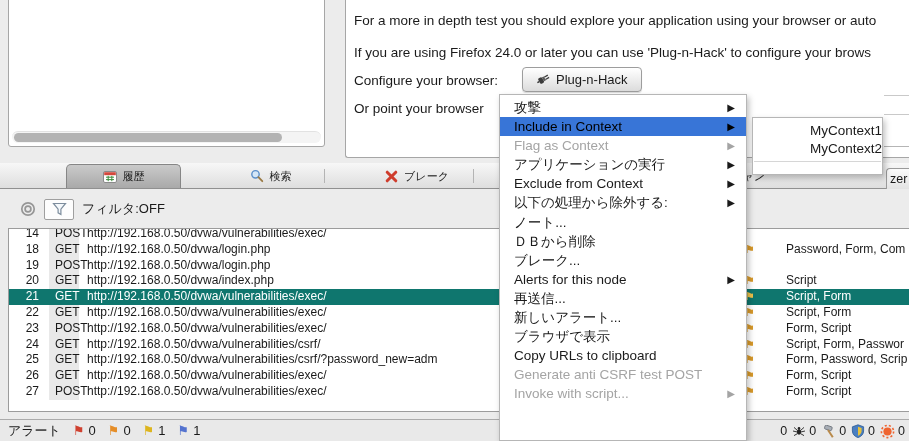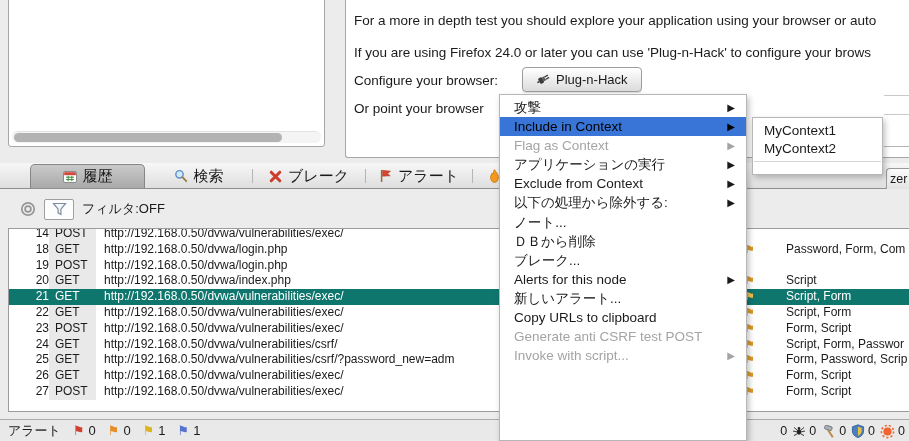--- a/index.html
+++ b/index.html
@@ -22,39 +22,39 @@
   #right-panel .tl { position:absolute; left:8px; white-space:nowrap; font-size:13.5px; }
   #qs-line1 { top:20px; } #qs-line2 { top:52px; } #qs-line3 { top:80px; } #qs-line4 { top:108px; }
   #plug-btn { display:inline-flex; align-items:center; gap:5px; position:absolute; left:168px; top:-6px;
     padding:4px 13px; border:1px solid #9d9d9d; border-radius:4px;
     background:linear-gradient(#ffffff,#dcdcdc); box-shadow:0 1px 1px rgba(0,0,0,.15); font-size:13px; }
   
   #tab-bar { position:absolute; left:0; top:163px; width:909px; height:26px;
     background:linear-gradient(#f7f7f7,#dedede); border-bottom:1px solid #909090;
     display:flex; align-items:flex-end; }
   .tab { height:24px; display:flex; align-items:center; justify-content:center; gap:6px;
-    font-size:15px; white-space:nowrap; overflow:hidden; }
+    font-size:11px; white-space:nowrap; overflow:hidden;margin-left:36px; }
   .tab.selected { background:linear-gradient(#cacaca,#a9a9a9); border:1px solid #868686; border-bottom:none;
     border-radius:5px 5px 0 0; }
   .tab-sep { width:1px; height:14px; background:#b4b4b4; margin-bottom:5px; }
   #tab-fragment { position:absolute; left:886px; top:168px; width:23px; height:21px;
     background:linear-gradient(#fbfbfb,#e3e3e3); border-left:1px solid #9a9a9a; border-top:1px solid #9a9a9a;
     border-radius:4px 0 0 0; font-size:12.5px; padding:3px 0 0 3px; z-index:5; }
   
   #filter-bar { position:absolute; left:0; top:192px; width:909px; height:34px;
     display:flex; align-items:center; gap:8px; padding-left:20px; }
   #funnel-btn { width:30px; height:21px; background:#fdfdfd; border:1px solid #9f9f9f; border-radius:2px;
     display:flex; align-items:center; justify-content:center; }
   
   #history-table { position:absolute; left:8px; top:228px; width:901px; height:184px;
     background:#fff; border:1px solid #9c9c9c; border-right:none; overflow:hidden; }
   #history-rows { margin-top:-3px; }
   .hrow { position:relative; height:15.8px; line-height:15.8px; font-size:12px; white-space:nowrap; display:flex; }
-  .hrow .cid { width:40px; text-align:right; flex:none; }
-  .hrow .cmethod { width:47px; flex:none; background:#e9e9e9; padding-left:6px; }
+  .hrow .cid { width:40px; text-align:right; padding-right:10px; flex:none; }
+  .hrow .cmethod { width:30px; flex:none; background:#e9e9e9; padding-left:6px; }
   .hrow .curl { padding-left:8px; flex:1 1 auto; overflow:hidden; }
   .hrow .cflag { position:absolute; left:736px; top:0; font-size:11px; color:#d99a2b; }
   .hrow .ctags { position:absolute; left:777px; top:0; }
   .hrow.selected { background:#0f766e; color:#fff; }
   .hrow.selected .cmethod { background:transparent; }
   .hrow.selected .cflag { color:#f0c24a; }
   
   #status-bar { position:absolute; left:0; top:419px; width:909px; height:22px;
     background:#e9e9e9; border-top:1px solid #ababab; display:flex; align-items:center; font-size:13px; }
   #status-left { display:flex; align-items:center; gap:4px; padding-left:8px; }
@@ -64,21 +64,21 @@
   
   #context-menu { position:absolute; left:499px; top:94px; width:248px; bottom:0; z-index:30;
     background:#fff; border:1px solid #b6b6b6; box-shadow:2px 3px 6px rgba(0,0,0,.25); padding-top:3px; }
   .mitem { position:relative; height:19.1px; line-height:19.1px; padding-left:14px;
     font-size:13.5px; white-space:nowrap; }
   .mitem .arrow { position:absolute; right:11px; top:0; font-size:10px; }
   .mitem.disabled { color:#a4a4a4; }
   .mitem.selected { background:#3875d7; color:#000000; }
   
   #context-submenu { position:absolute; left:752px; top:117px; width:131px; z-index:40;
-    background:#fff; border:1px solid #b6b6b6; box-shadow:2px 3px 6px rgba(0,0,0,.25); padding:4px 0 7px; }
+    background:#fff; border:1px solid #b6b6b6; box-shadow:2px 3px 6px rgba(0,0,0,.25); padding:4px 0 7px;text-align:right; }
   .smitem { height:17.5px; line-height:17.5px; padding-left:11px; font-size:13.5px; white-space:nowrap; }
   .smitem.selected { background:#3875d7; color:#fff; }
   .smsep { height:1px; background:#d6d6d6; margin:4px 1px 5px; }
   
   #right-edge-frag { position:absolute; left:884px; top:95px; width:25px; height:52px; background:#fff;
     border-top:1px solid #c9c9c9; border-bottom:1px solid #b5b5b5; z-index:4; }
   #right-edge-frag::after { content:""; position:absolute; left:0; top:18px; width:100%; height:1px; background:#c9c9c9; }
   svg { display:block; }
 </style>
 </head>
@@ -339,21 +339,23 @@
     <div class="mitem"><span>攻撃</span><span class="arrow">▶</span></div>
     <div class="mitem selected"><span>Include in Context</span><span class="arrow">▶</span></div>
     <div class="mitem disabled"><span>Flag as Context</span><span class="arrow">▶</span></div>
     <div class="mitem"><span>アプリケーションの実行</span><span class="arrow">▶</span></div>
     <div class="mitem"><span>Exclude from Context</span><span class="arrow">▶</span></div>
     <div class="mitem"><span>以下の処理から除外する:</span><span class="arrow">▶</span></div>
     <div class="mitem"><span>ノート...</span></div>
     <div class="mitem"><span>ＤＢから削除</span></div>
     <div class="mitem"><span>ブレーク...</span></div>
     <div class="mitem"><span>Alerts for this node</span><span class="arrow">▶</span></div>
+    <div class="mitem"><span>再送信...</span></div>
     <div class="mitem"><span>新しいアラート...</span></div>
+    <div class="mitem"><span>ブラウザで表示</span></div>
     <div class="mitem"><span>Copy URLs to clipboard</span></div>
     <div class="mitem disabled"><span>Generate anti CSRF test POST</span></div>
     <div class="mitem disabled"><span>Invoke with script...</span><span class="arrow">▶</span></div>
   </div>
 
 <div id="context-submenu">
     <div class="smitem">MyContext1</div>
     <div class="smitem">MyContext2</div>
     <div class="smsep"></div>
   </div>

